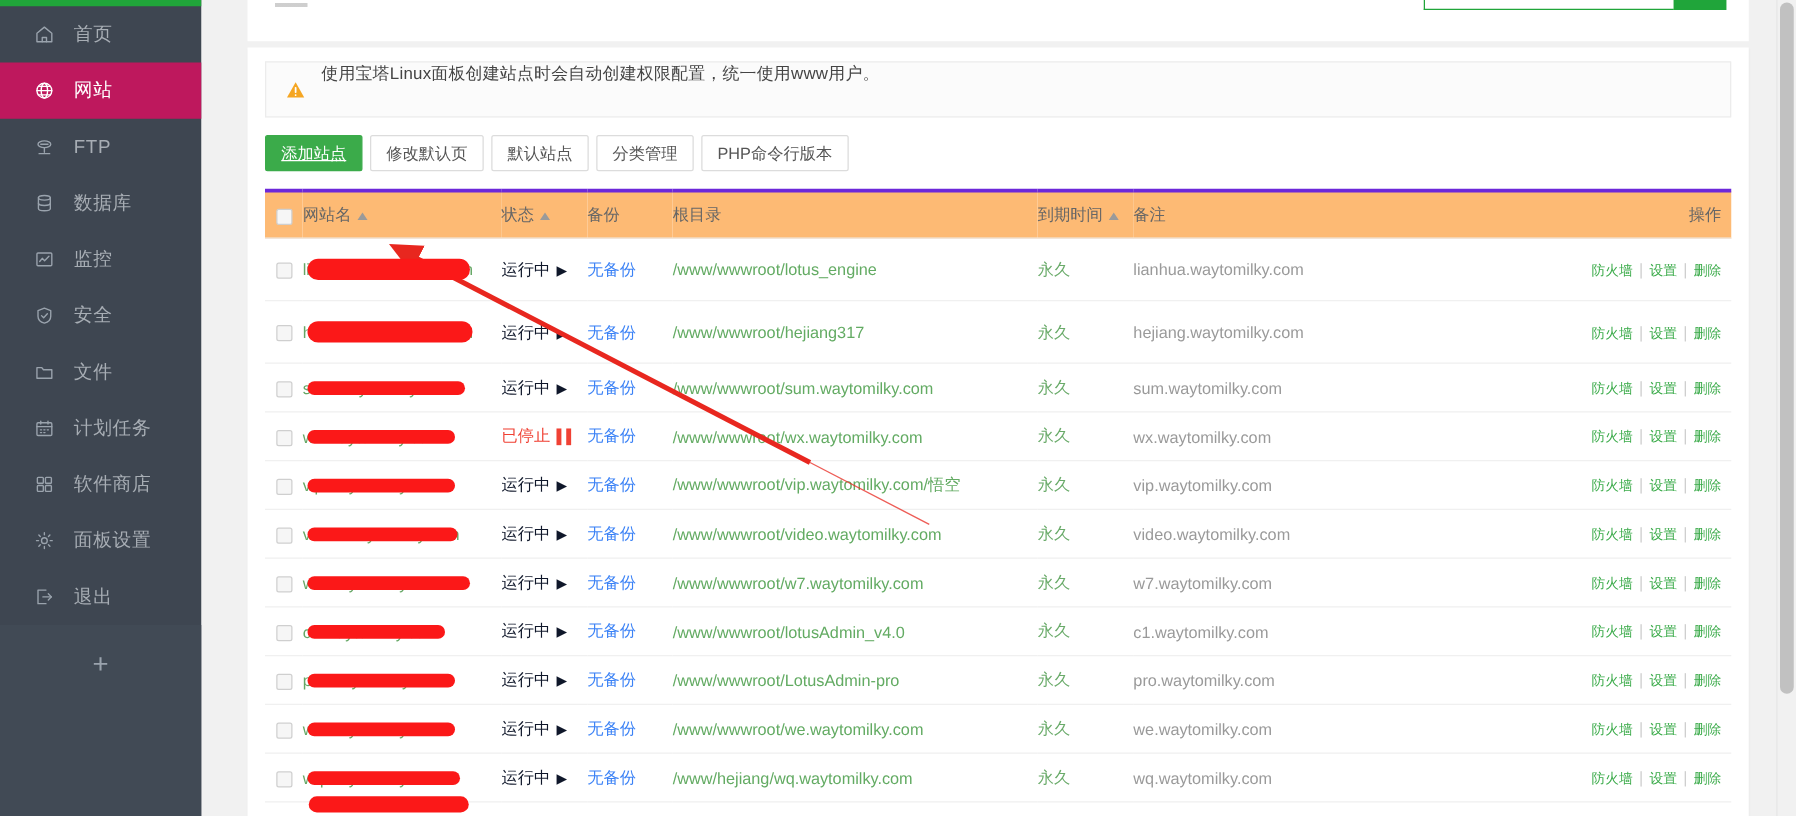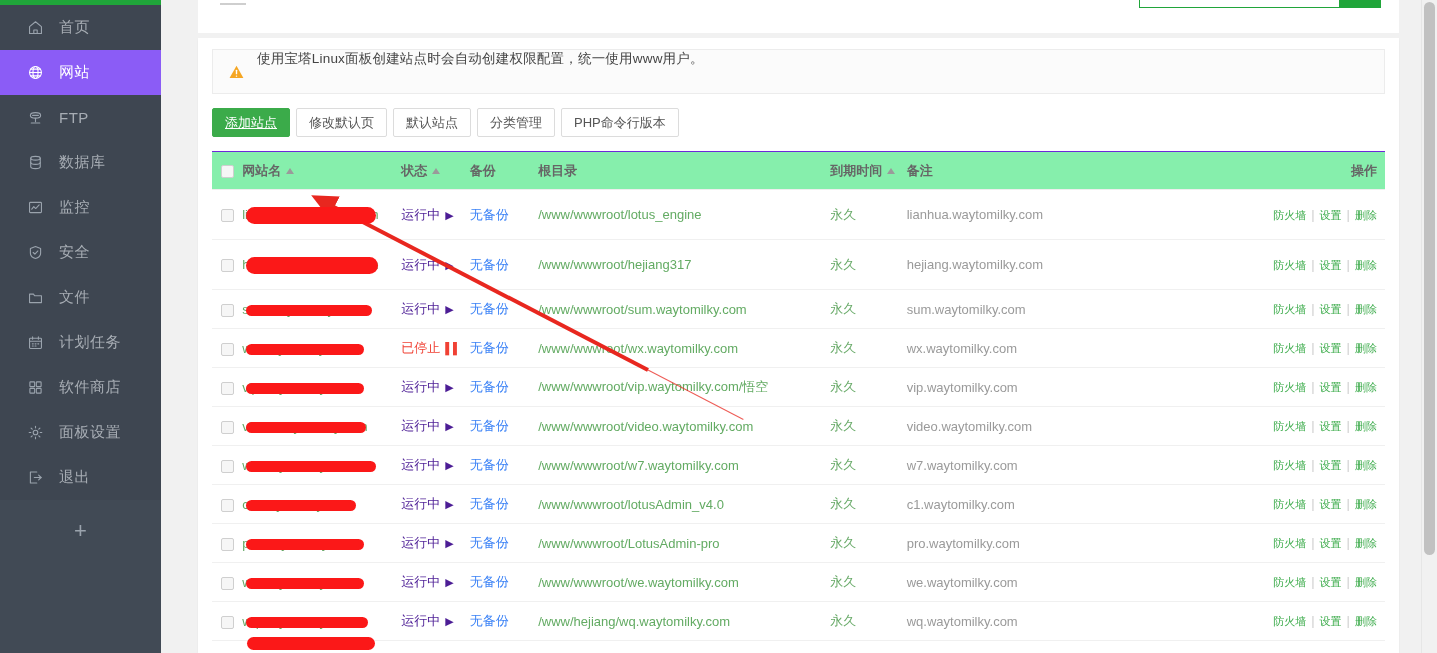--- a/index.html
+++ b/index.html
@@ -28,21 +28,21 @@
     cursor: pointer; position: relative;
   }
   .nav-item .nav-icon {
     width: 22px; height: 22px; margin-right: 13px;
     display: flex; align-items: center; justify-content: center;
     flex: 0 0 22px;
   }
   .nav-item .nav-icon svg { display: block; }
   .nav-item .nav-label { white-space: nowrap; letter-spacing: .5px; }
   .nav-item.active {
-    background: #8b5cf6; color: #ffffff;
+    background: #be185d; color: #ffffff;
   }
   .nav-item.active .nav-icon svg { stroke: #ffffff; }
   #sidebar-lower {
     background: #414a55; height: 185px; width: 100%;
     padding-top: 20px; text-align: center;
   }
   #add-btn {
     color: #9aa3ad; font-size: 22px; line-height: 22px;
     display: inline-block; cursor: pointer; font-weight: 300;
   }
@@ -122,23 +122,23 @@
   }
   .tb-btn.primary {
     background: #3bab4a; border-color: #3bab4a; color: #fff; text-decoration: underline;
   }
 
   
   #table-wrap { margin: 14px 14px 0 14px; }
   table#sites { width: 100%; border-collapse: collapse; table-layout: fixed; }
   #sites thead th {
     height: 38px;
-    font-size: 13px; font-weight: bold; color: #666;
-    text-align: left; background: #86efac;
-    border-top: 1px solid #6d28d9;
+    font-size: 13px; font-weight: normal; color: #666;
+    text-align: left; background: #fdba74;
+    border-top: 3px solid #6d28d9;
     border-bottom: 1px solid #eeeeee;
     padding: 0; vertical-align: middle;
   }
   #sites tbody td {
     height: 39px;
     font-size: 13px; color: #6b6b6b;
     border-bottom: 1px solid #f0f0f0;
     padding: 0; vertical-align: middle;
   }
   #sites tbody tr.tall td { height: 50px; }
@@ -162,21 +162,21 @@
     border-left: 4px solid transparent;
     border-right: 4px solid transparent;
     border-bottom: 6px solid #9a9a9a;
     vertical-align: middle; cursor: pointer;
   }
   .site-name {
     color: #65a765; font-size: 13px; word-break: break-all;
     line-height: 15px; display: inline-block; max-width: 150px;
     cursor: pointer; position: relative;
   }
-  .state-run { color: #4c1d95; }
+  .state-run { color: #0f172a; }
   .state-stop { color: #f04134; }
   .state-ico { margin-left: 5px; font-size: 11px; }
   .bak { color: #3b82f6; cursor: pointer; }
   .root { color: #63ab63; cursor: pointer; }
   .exp { color: #6aab6a; }
   .note { color: #9a9a9a; }
   .act-link { color: #3bab4a; cursor: pointer; font-size: 11px; }
   .act-sep { color: #cfcfcf; margin: 0 5px; }
 
   

